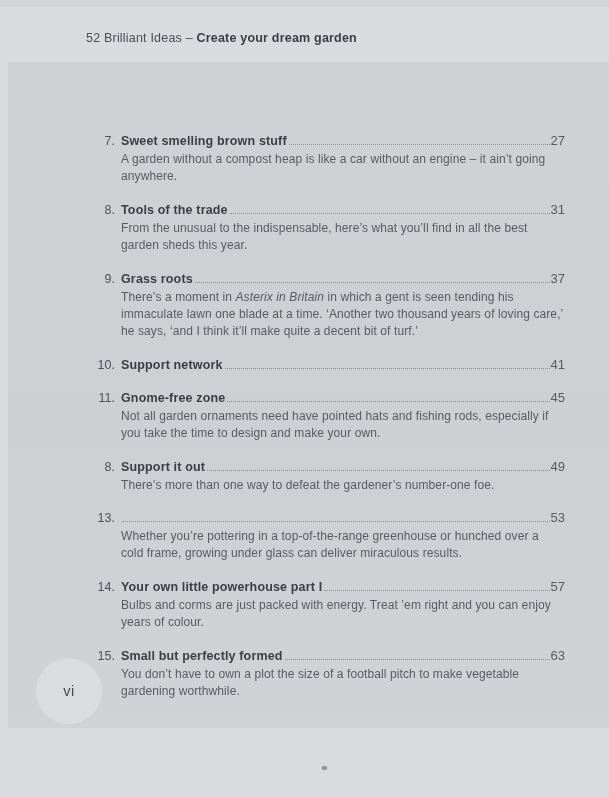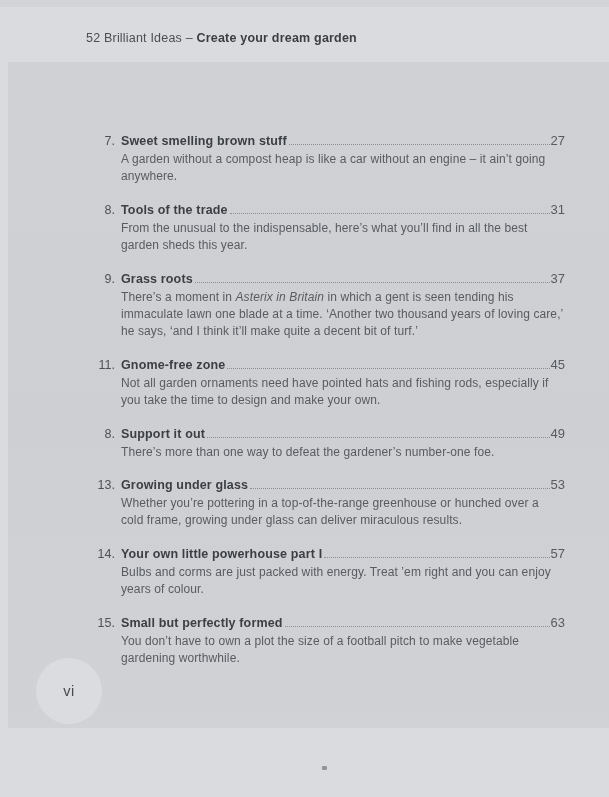--- a/index.html
+++ b/index.html
@@ -99,20 +99,26 @@
       <div class="toc-entry">
         <div class="title-row">
           <span class="num">9.</span>
           <span class="ttl">Grass roots</span>
           <span class="leader"></span>
           <span class="pg">37</span>
         </div>
         <div class="desc"><span>There’s a moment in </span><span class="it">Asterix in Britain</span><span> in which a gent is seen tending his immaculate lawn one blade at a time. ‘Another two thousand years of loving care,’ he says, ‘and I think it’ll make quite a decent bit of turf.’</span></div>
       </div>
       <div class="toc-entry">
+        <div class="title-row">
+          <span class="num">10.</span>
+          <span class="ttl">Support network</span>
+          <span class="leader"></span>
+          <span class="pg">41</span>
+        </div>
       </div>
       <div class="toc-entry">
         <div class="title-row">
           <span class="num">11.</span>
           <span class="ttl">Gnome-free zone</span>
           <span class="leader"></span>
           <span class="pg">45</span>
         </div>
         <div class="desc"><span>Not all garden ornaments need have pointed hats and fishing rods, especially if you take the time to design and make your own.</span></div>
       </div>
@@ -121,21 +127,20 @@
           <span class="num">8.</span>
           <span class="ttl">Support it out</span>
           <span class="leader"></span>
           <span class="pg">49</span>
         </div>
         <div class="desc"><span>There’s more than one way to defeat the gardener’s number-one foe.</span></div>
       </div>
       <div class="toc-entry">
         <div class="title-row">
           <span class="num">13.</span>
-          <span class="ttl">Growing under glass</span>
           <span class="leader"></span>
           <span class="pg">53</span>
         </div>
         <div class="desc"><span>Whether you’re pottering in a top-of-the-range greenhouse or hunched over a cold frame, growing under glass can deliver miraculous results.</span></div>
       </div>
       <div class="toc-entry">
         <div class="title-row">
           <span class="num">14.</span>
           <span class="ttl">Your own little powerhouse part I</span>
           <span class="leader"></span>

